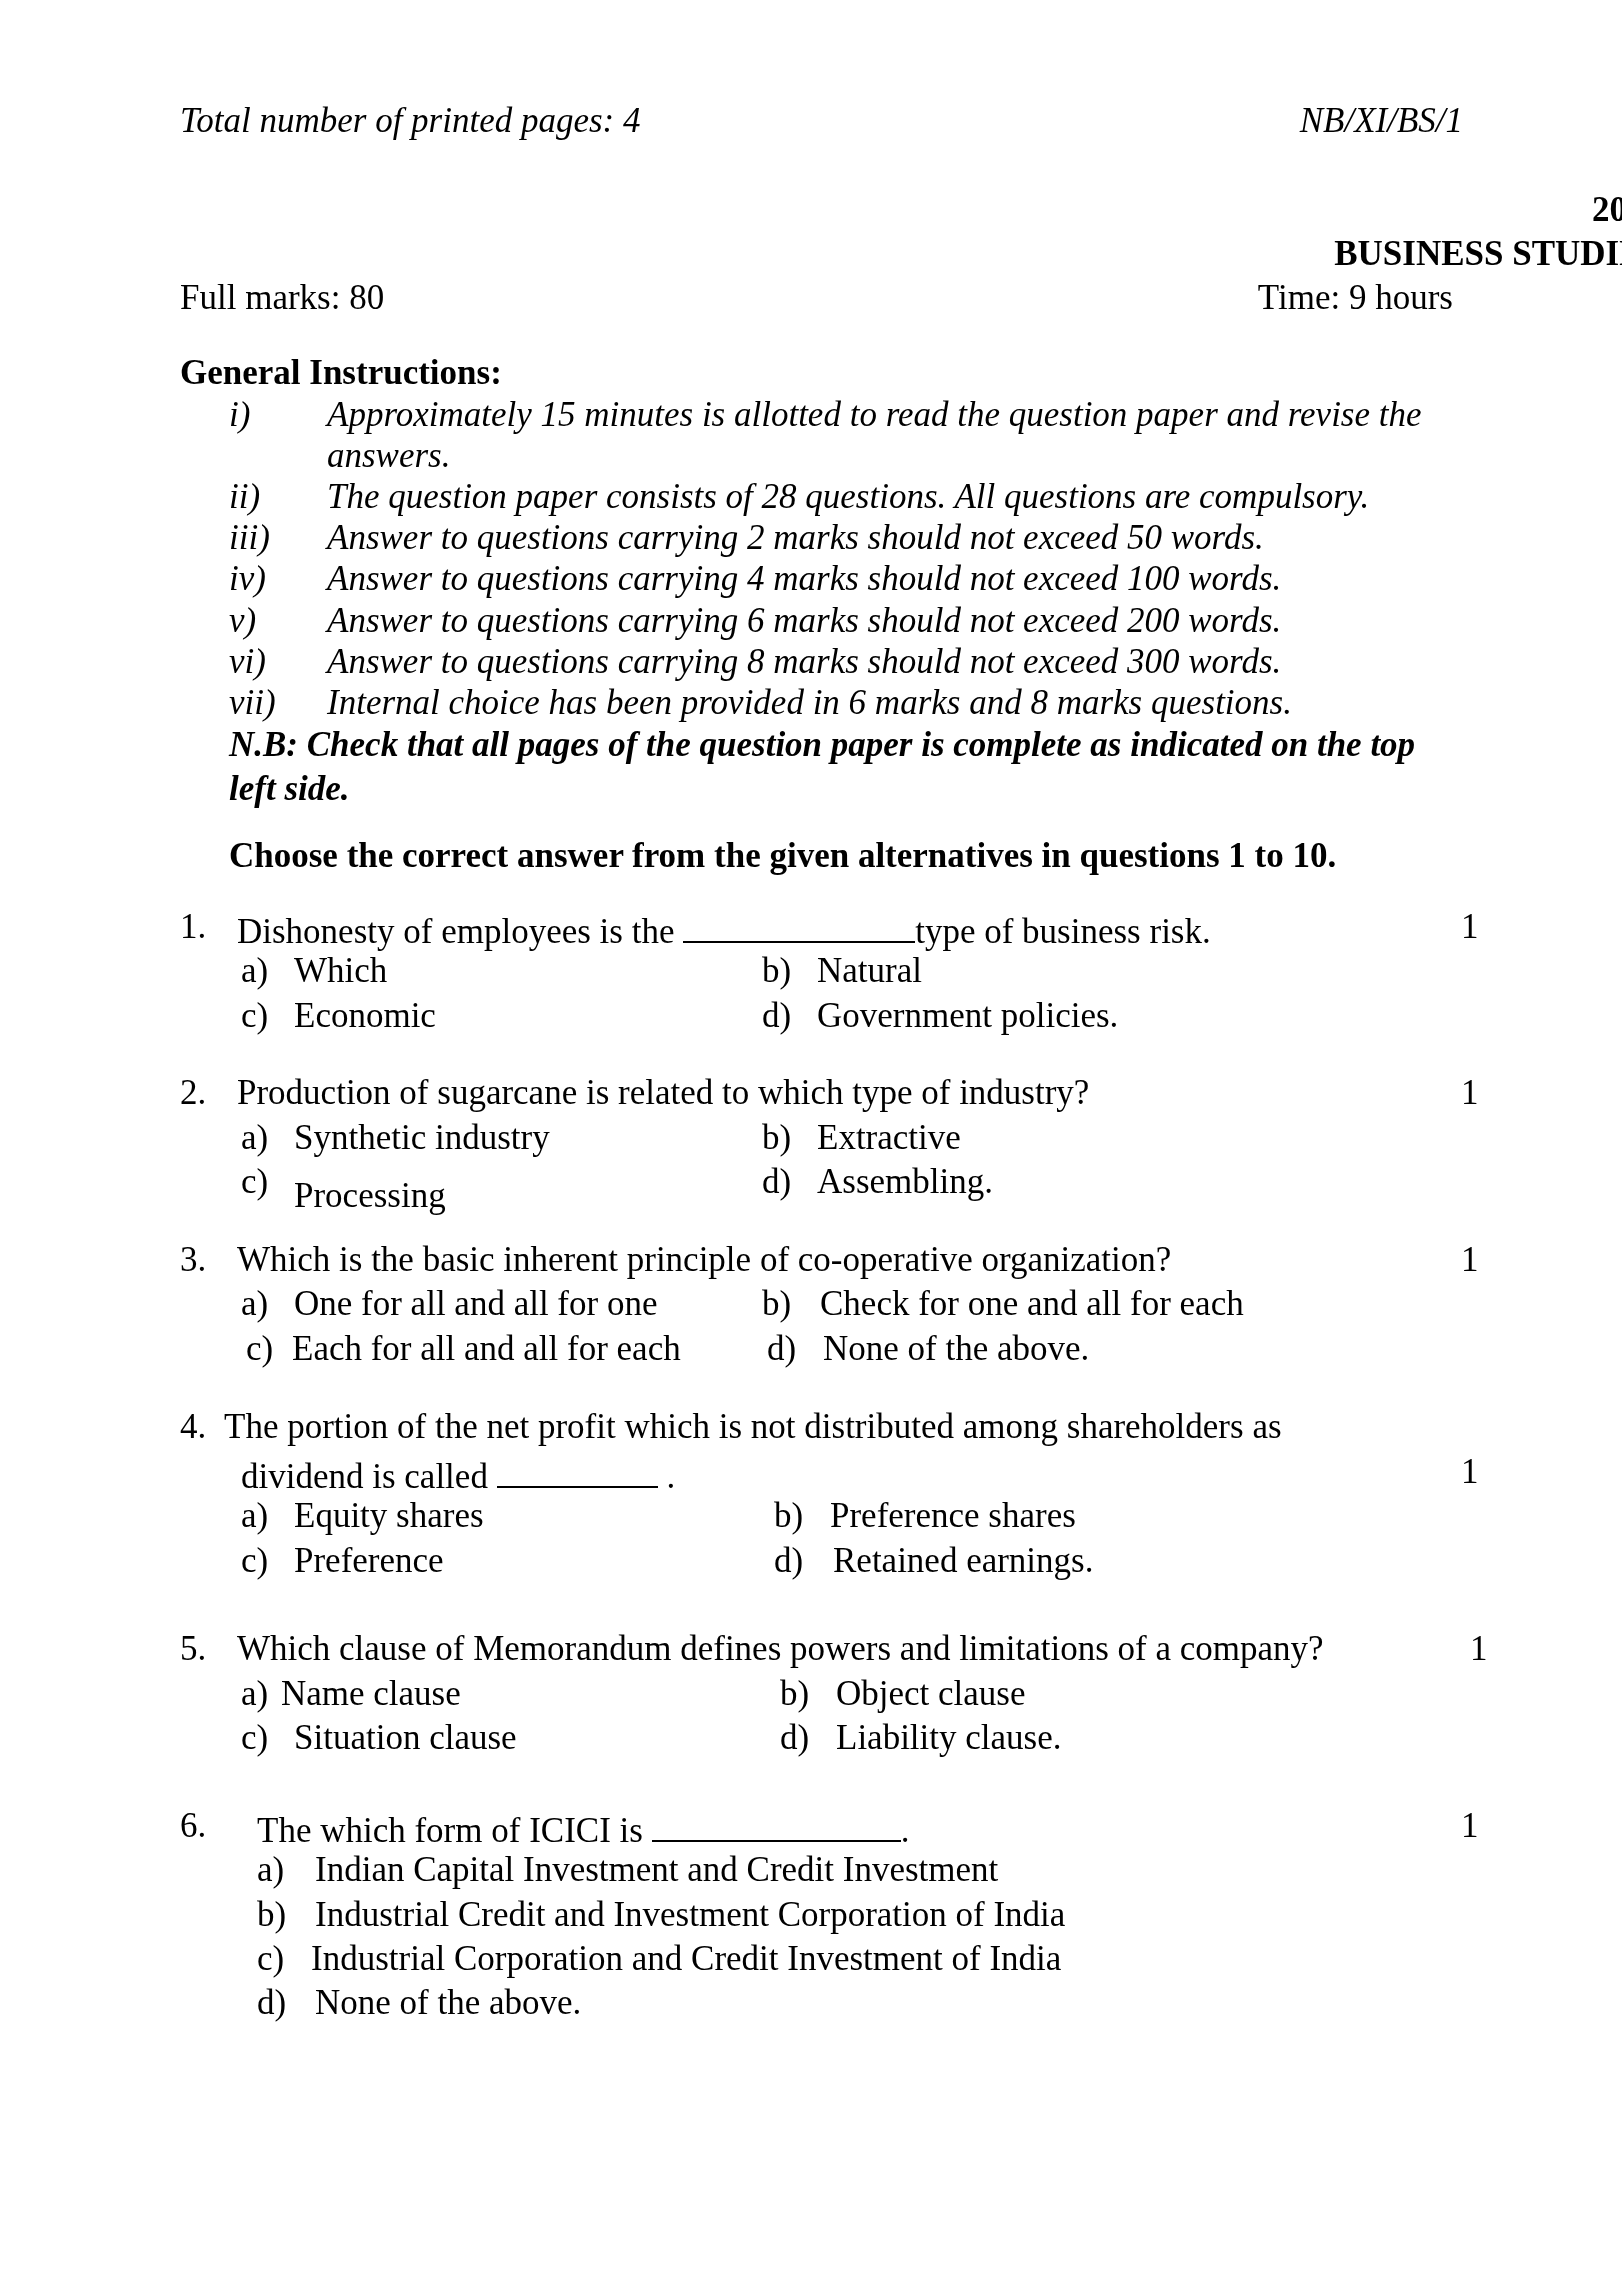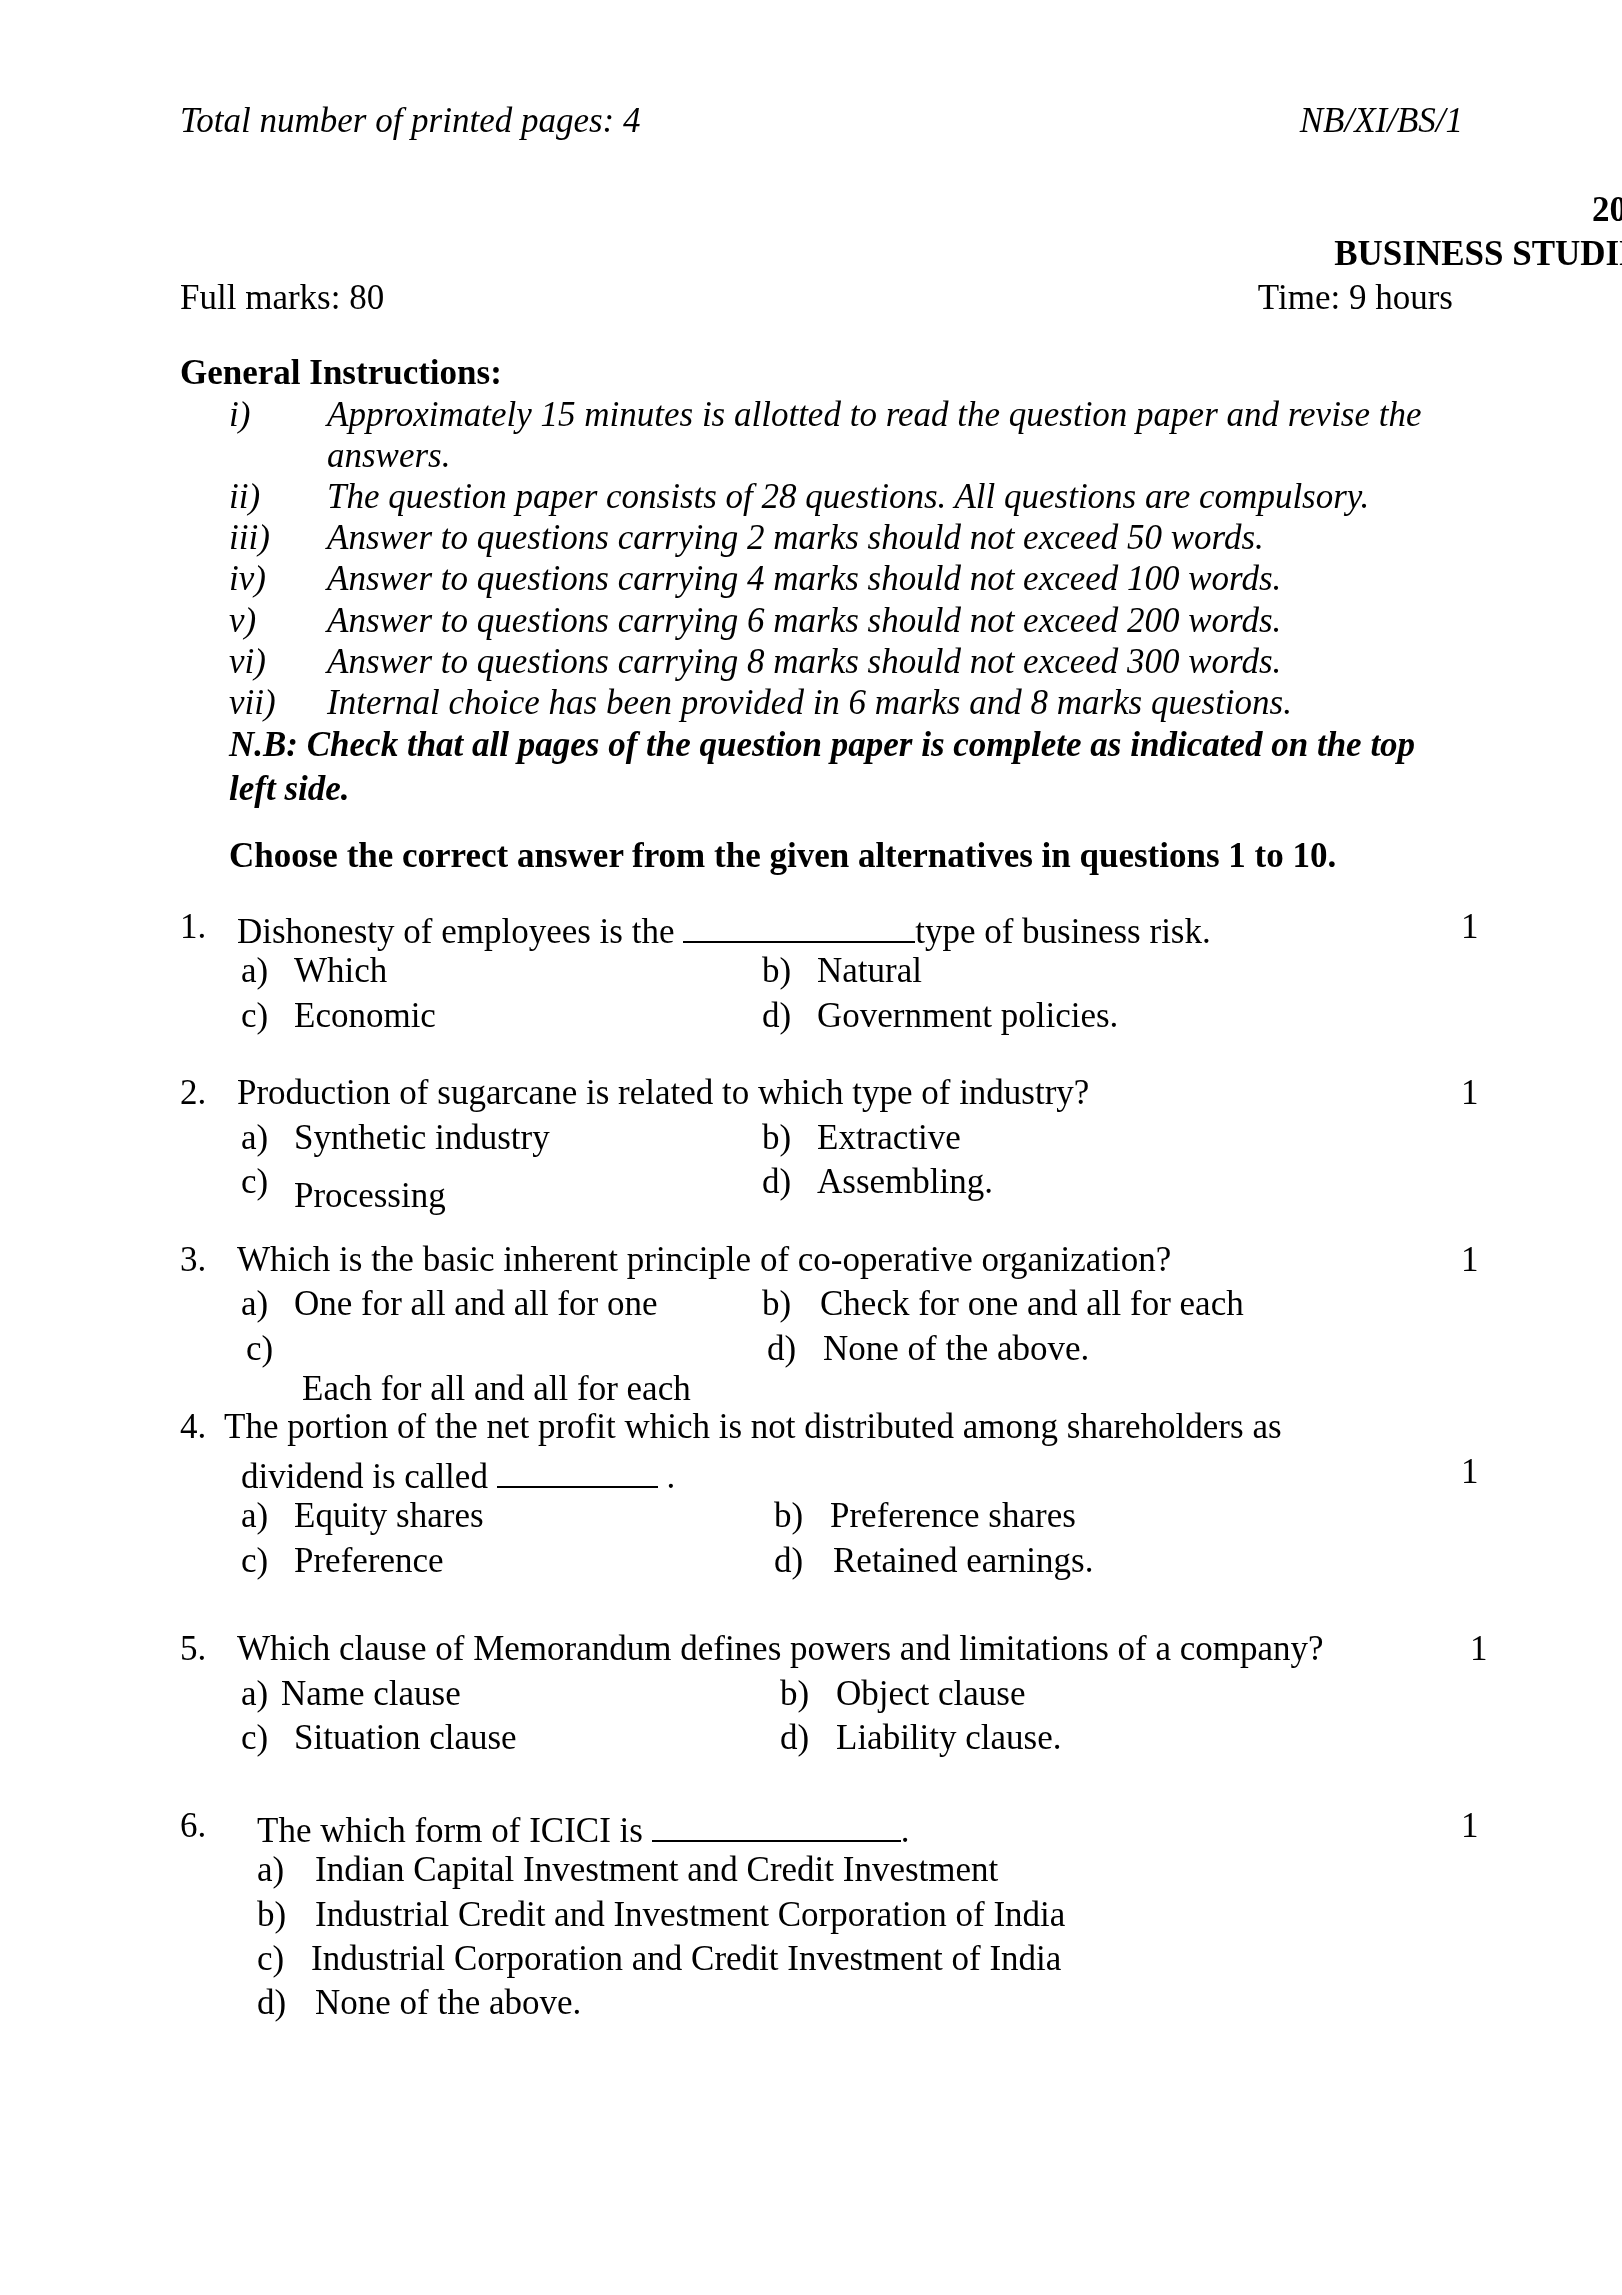--- a/index.html
+++ b/index.html
@@ -89,21 +89,21 @@
 
 <div>
   <div class="abs" style="left:180px; top:1242px;">3.</div>
   <div class="abs" style="left:237px; top:1242px;">Which is the basic inherent principle of co-operative organization?</div>
   <div class="abs" style="left:1461px; top:1242px;">1</div>
   <div class="abs" style="left:241px; top:1286px;">a)</div>
   <div class="abs" style="left:294px; top:1286px;">One for all and all for one</div>
   <div class="abs" style="left:762px; top:1286px;">b)</div>
   <div class="abs" style="left:820px; top:1286px;">Check for one and all for each</div>
   <div class="abs" style="left:246px; top:1331px;">c)</div>
-  <div class="abs" style="left:302px; top:1331px;margin-top:40px;">Each for all and all for each</div>
+  <div class="abs" style="left:292px; top:1331px;">Each for all and all for each</div>
   <div class="abs" style="left:767px; top:1331px;">d)</div>
   <div class="abs" style="left:823px; top:1331px;">None of the above.</div>
 </div>
 
 <div>
   <div class="abs" style="left:180px; top:1409px;">4.</div>
   <div class="abs" style="left:224px; top:1409px;">The portion of the net profit which is not distributed among shareholders as</div>
   <div class="abs" style="left:241px; top:1454px;"><span>dividend is called </span><span class="blank" style="width:161px;"></span><span> .</span></div>
   <div class="abs" style="left:1461px; top:1454px;">1</div>
   <div class="abs" style="left:241px; top:1498px;">a)</div>

